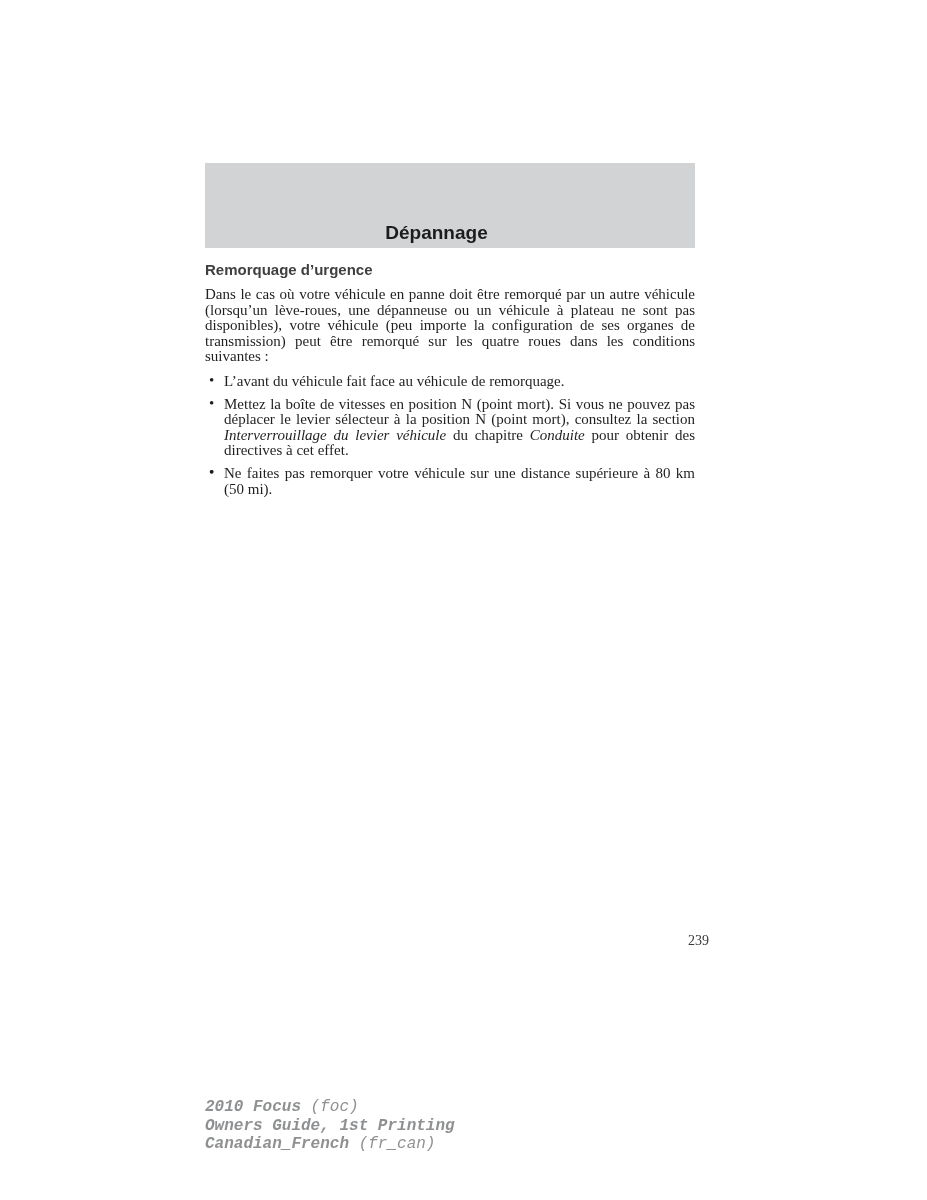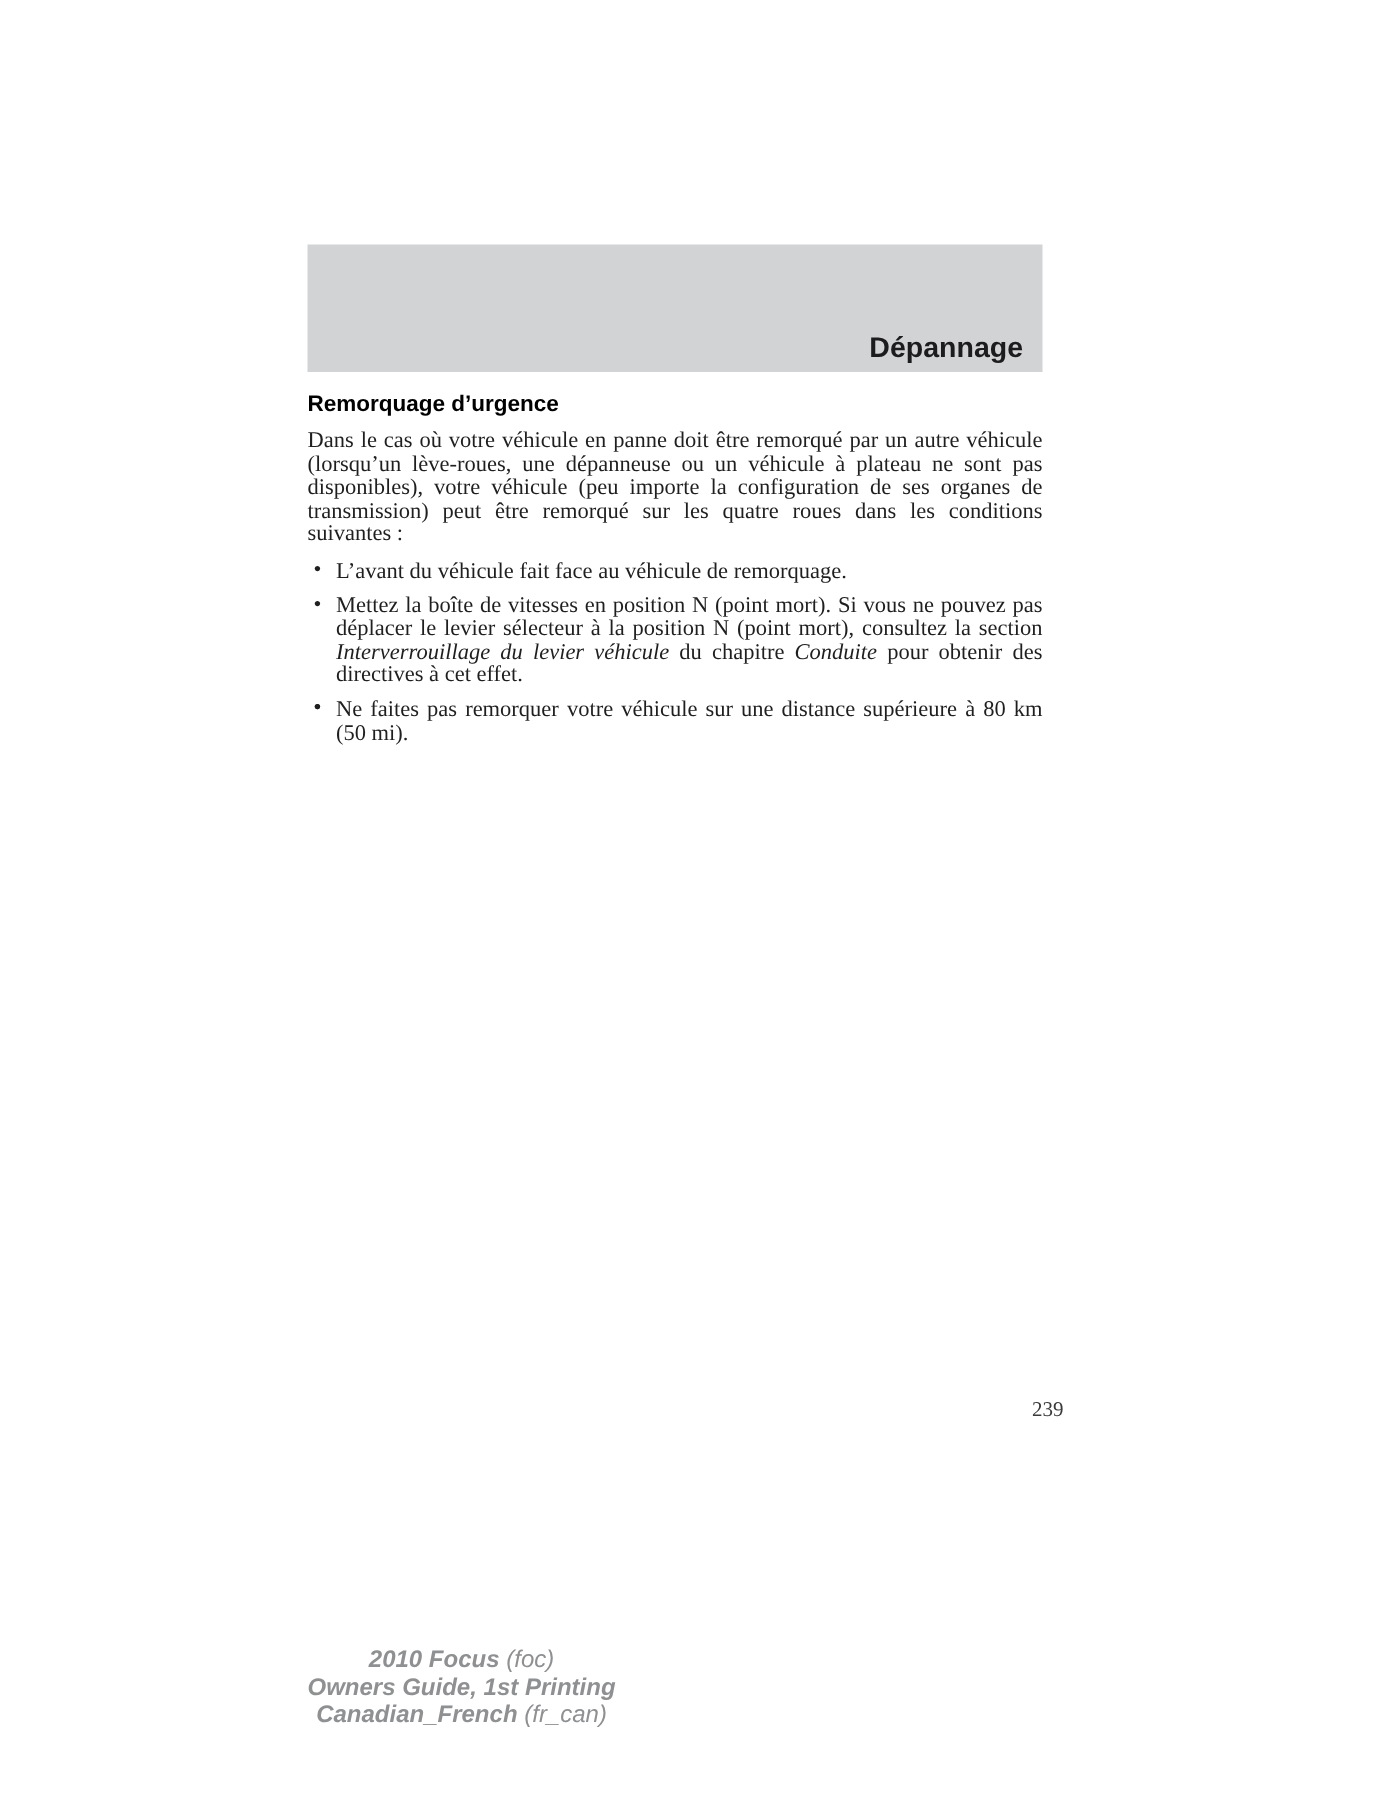--- a/index.html
+++ b/index.html
@@ -16,42 +16,42 @@
     font-family:"Liberation Serif", serif;
     color:var(--text);
   }
   .banner{
     position:absolute;
     left:205px;top:163px;
     width:490px;height:85px;
     background:var(--banner-bg);
     display:flex;
     align-items:flex-end;
-    justify-content:flex-end;
+    justify-content:center;
     box-sizing:border-box;
-    padding:0 13px 6px 0;
+    padding:0 27px 6px 0;
   }
   .banner .chapter{
     font-family:"Liberation Sans", sans-serif;
     font-weight:bold;
     font-size:19px;
     line-height:1;
     color:#1c1c1e;
   }
   .content{
     position:absolute;
     left:205px;top:261px;
     width:490px;
   }
   .heading{
     font-family:"Liberation Sans", sans-serif;
     font-weight:bold;
     font-size:15px;
     margin:0 0 9px 0;
-    color:#000000;
+    color:#404040;
   }
   .intro{
     margin:0;
     font-size:15px;
     line-height:15.6px;
     text-align:justify;
   }
   ul.bullets{
     list-style:none;
     margin:9px 0 0 0;
@@ -76,26 +76,25 @@
     width:490px;
     text-align:right;
     box-sizing:border-box;
     padding-right:4px;
     font-size:14px;
     color:#3a3a3a;
   }
   .footer{
     position:absolute;
     left:205px;top:1098px;
-    font-family:Liberation Sans, sans-serif;
+    font-family:Liberation Mono, monospace;
     font-style:italic;
     font-size:16px;
     line-height:18.5px;
     color:var(--footer);
-    text-align:center;
   }
   .footer .fb{font-weight:bold;}
   .footer .fn{font-weight:normal;}
 </style>
 </head>
 <body>
 
 <div class="page">
 
   <div class="banner">

